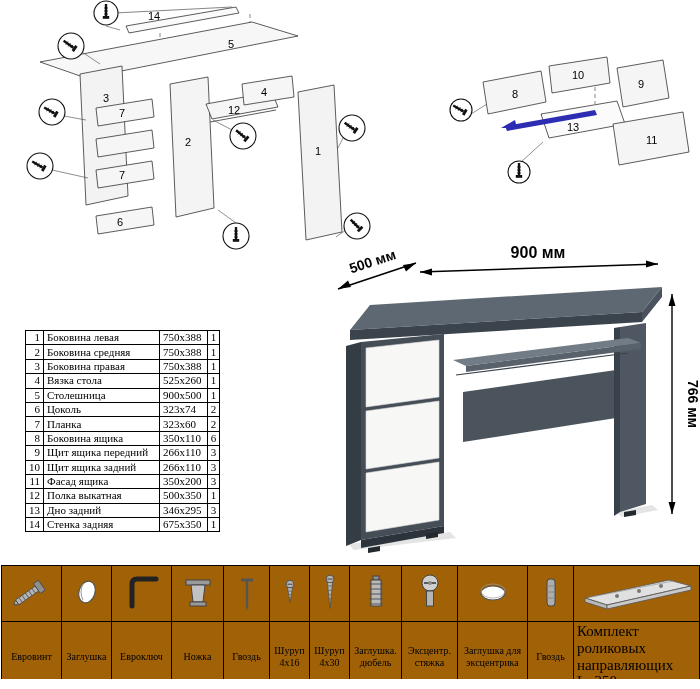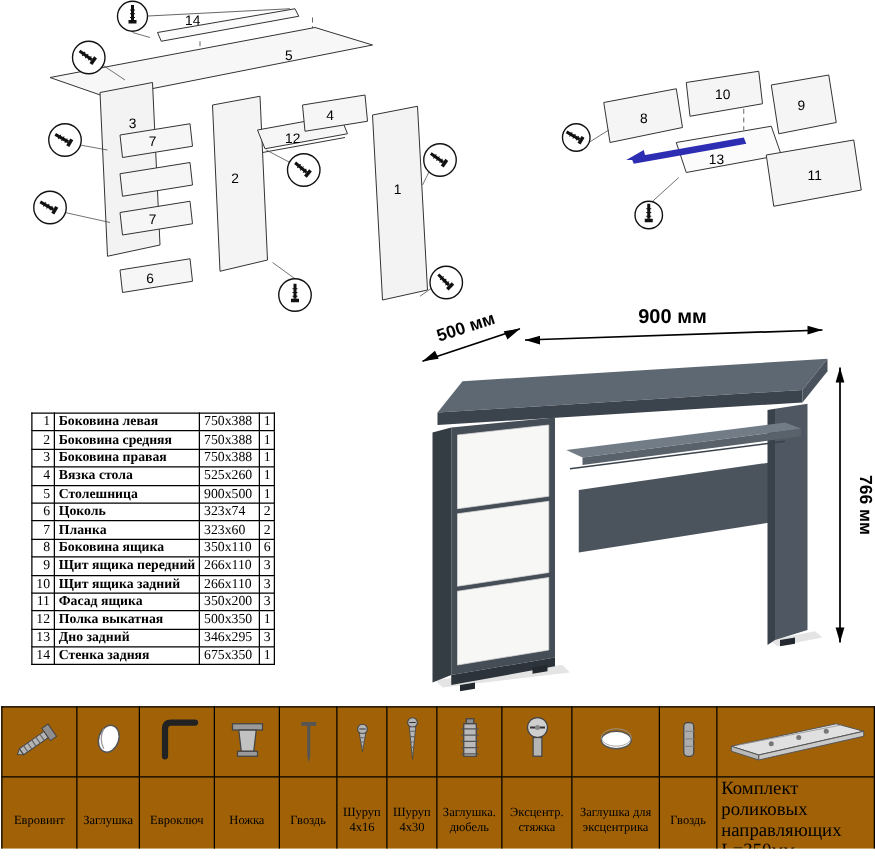--- a/index.html
+++ b/index.html
@@ -11,21 +11,21 @@
   .diagram-right { position:absolute; left:445px; top:52px; }
   .desk-render   { position:absolute; left:328px; top:242px; }
 
   .lbl { font-family:"Liberation Sans",sans-serif; font-size:11px; fill:#000; }
   .dim-big { font-family:"Liberation Sans",sans-serif; font-size:16px; font-weight:bold; fill:#000; }
   .dim     { font-family:"Liberation Sans",sans-serif; font-size:14px; font-weight:bold; fill:#000; }
 
   .parts-table { position:absolute; left:25px; top:330px; border-collapse:collapse; font-size:11px; background:#fff; }
   .parts-table td { border:1px solid #000; height:14.4px; line-height:13px; padding:0 3px; white-space:nowrap; }
   .parts-table td.num  { text-align:right;  width:16px; }
-  .parts-table td.name { width:116px;font-weight:bold; }
+  .parts-table td.name { width:116px; }
   .parts-table td.size { width:48px;margin-left:29px; }
   .parts-table td.qty  { width:12px; text-align:center; padding:0 2px; }
 
   .hw-title { position:absolute; left:0; top:551px; width:672px; text-align:center; font-size:17.5px; }
 
   .hw-table { position:absolute; left:1px; top:565px; width:698px; border-collapse:collapse; table-layout:fixed; background:#a16207; }
   .hw-table td { border:1px solid #000; text-align:center; vertical-align:middle; padding:1px; overflow:hidden; }
   .hw-table .icon-row td { height:56px; }
   .hw-table .name-row td { height:30px; font-size:10px; line-height:1.12; }
   .hw-table .name-row td.name-last { font-size:15px; text-align:left; padding-left:3px; }

